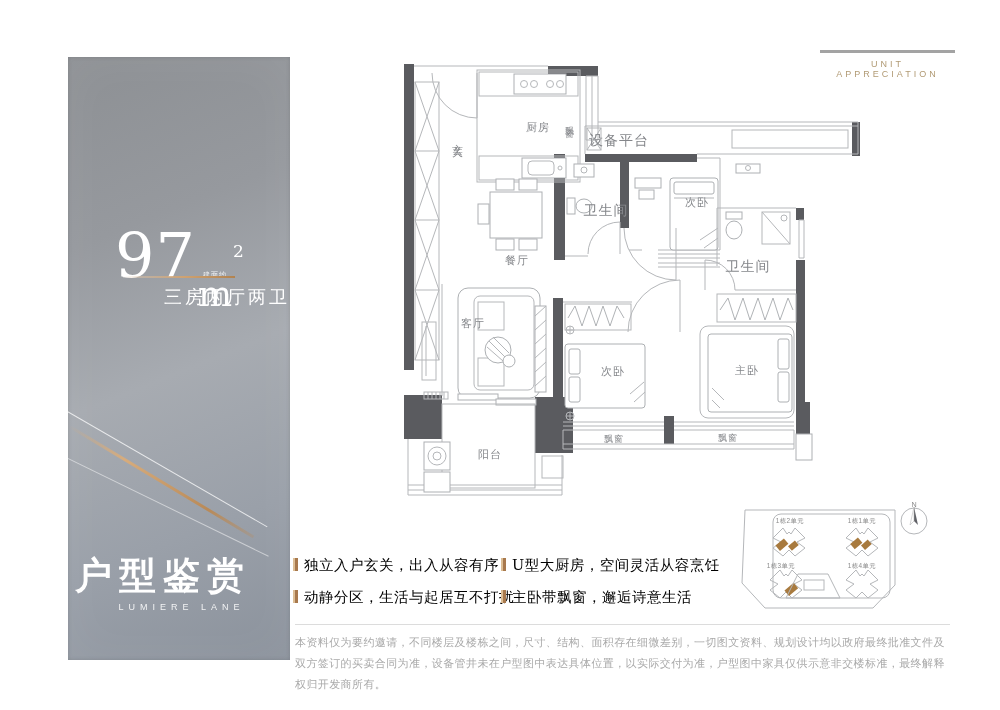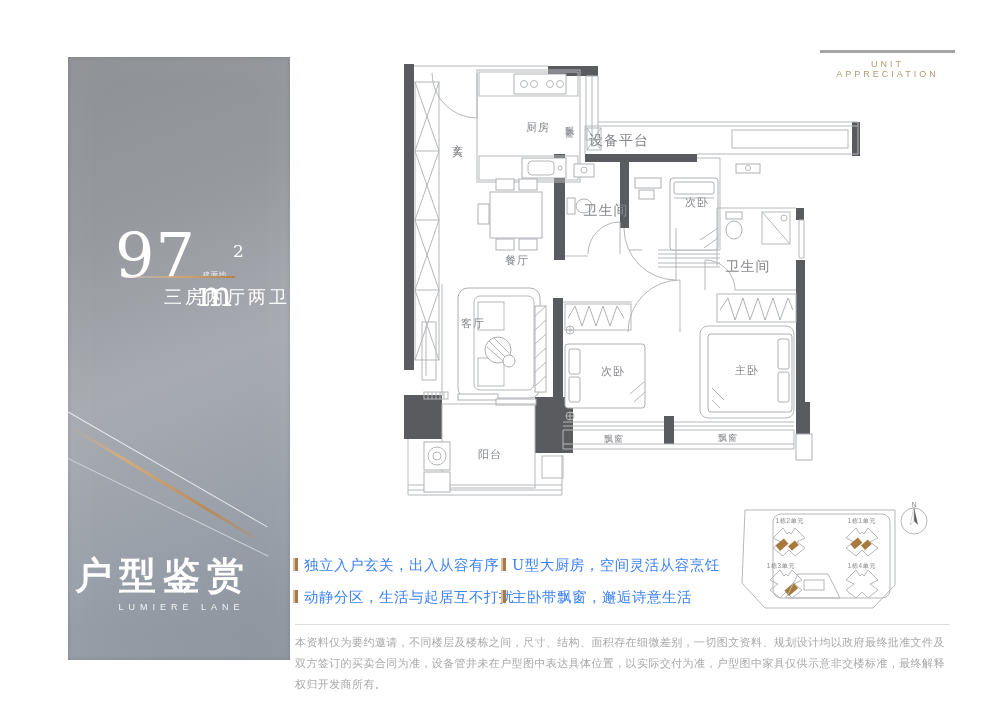--- a/index.html
+++ b/index.html
@@ -39,21 +39,21 @@
   .fp-label.small{font-size:9px;}
   .fp-label.mid{font-size:14px;}
   .fp-label.vert{writing-mode:vertical-rl;text-orientation:upright;letter-spacing:2px;}
   svg .w{fill:#5a5b5f;stroke:none;}
   svg .l{stroke:#b5b7ba;stroke-width:1;fill:none;}
   svg .f{stroke:#adb0b3;stroke-width:1;fill:#ffffff;}
   svg .z{stroke:#b0b3b6;stroke-width:1;fill:none;}
   
   .features{position:absolute;left:293px;top:556px;width:425px;display:grid;
     grid-template-columns:200px 1fr;column-gap:8px;row-gap:13px;}
-  .feature{display:flex;align-items:flex-start;gap:6px;color:#3b82f6;font-size:14.5px;
+  .feature{display:flex;align-items:flex-start;gap:6px;color:#000000;font-size:14.5px;
     letter-spacing:.5px;font-family:"DejaVu Serif",serif;white-space:nowrap;}
   .bullet{flex:0 0 auto;width:5px;height:13px;margin-top:2px;
     background:linear-gradient(90deg,#dcbe96 0 40%,#a8794d 40% 100%);}
   
   .siteplan{position:absolute;left:732px;top:496px;width:210px;height:130px;}
   .sp-label{position:absolute;transform:translate(-50%,-50%) scale(.8);color:#8b8b8b;font-size:8px;
     white-space:nowrap;letter-spacing:.5px;}
   .compassN{position:absolute;left:914px;top:505px;transform:translate(-50%,-50%) scale(.8);
     color:#8a8a8a;font-size:9px;}
   

